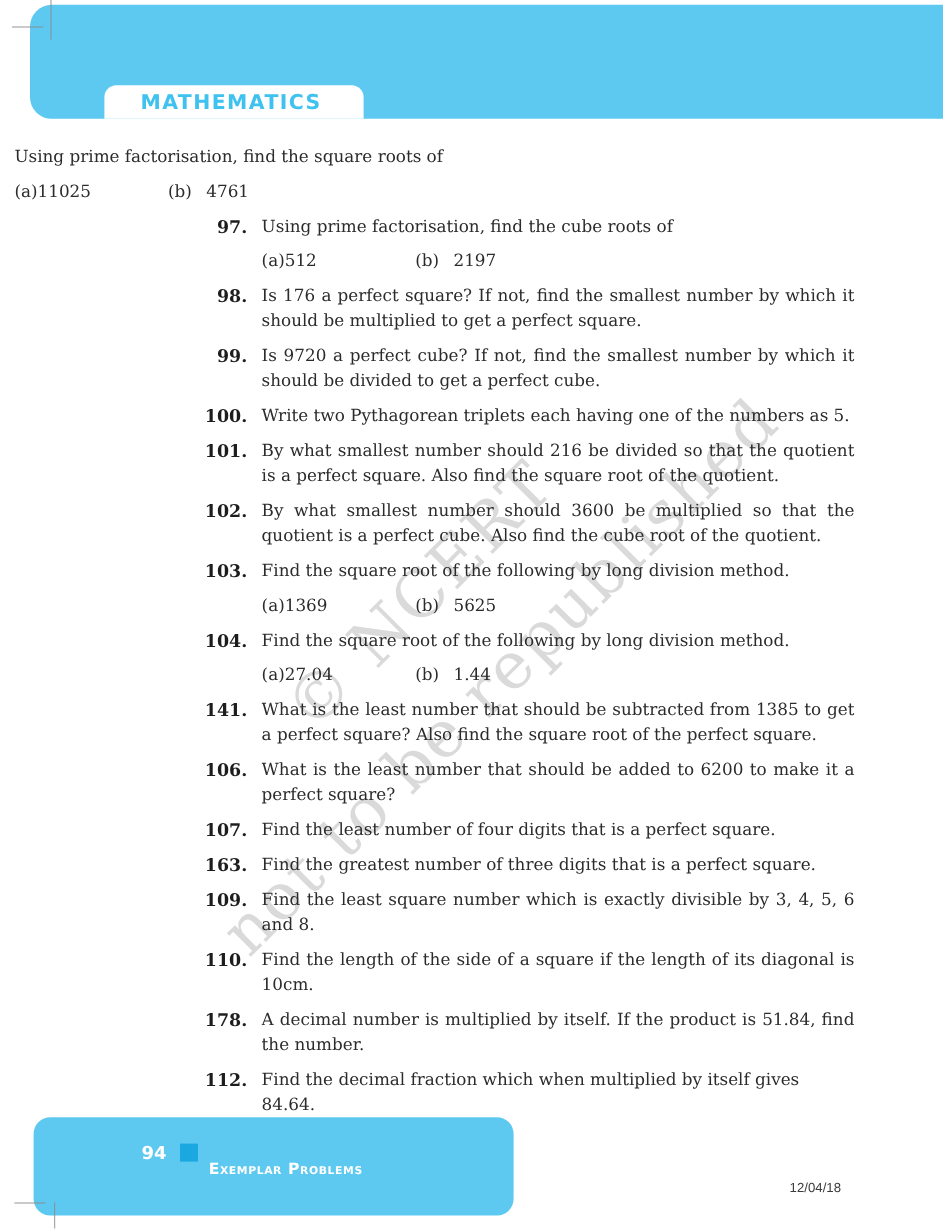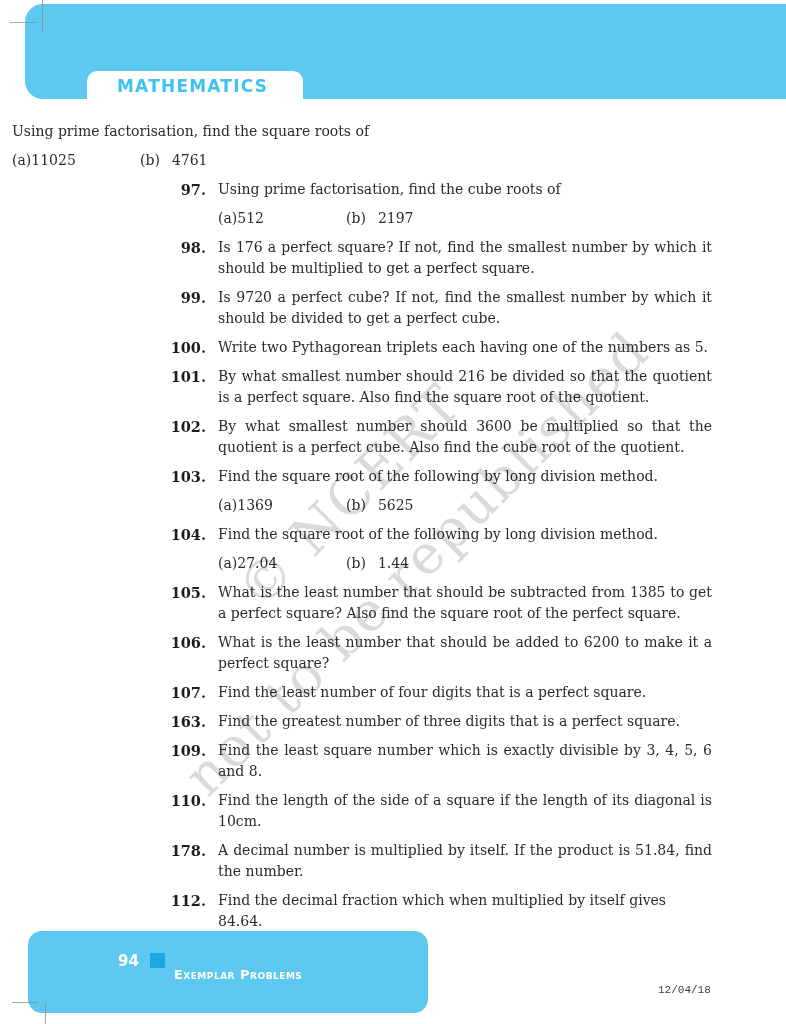--- a/index.html
+++ b/index.html
@@ -67,21 +67,21 @@
   }
   .footer-pagenum { font-weight:bold; font-size:15px; }
   .footer-square { width:15px; height:15px; margin:0 9px 0 11px; }
   .footer-label {
     font-weight:bold; font-size:13px; letter-spacing:.5px;
     font-variant:small-caps;
     margin-top:28px;
   }
   .print-date {
     position:absolute; left:658px; top:984px;
-    font-family:Liberation Mono, monospace; font-size:11px; color:#3c3c3c; z-index:2;text-align:center;
+    font-family:Liberation Sans, sans-serif; font-size:11px; color:#3c3c3c; z-index:2;text-align:center;
   }
 </style>
 </head>
 <body>
 
 <div class="sheet">
 
   <div class="crop v1"></div>
   <div class="crop h1"></div>
   <div class="crop h2"></div>
@@ -154,21 +154,21 @@
         </div>
       </div>
       <div class="problem">
         <div class="num">104.</div>
         <div class="pbody">
           <div class="line last">Find the square root of the following by long division method.</div>
           <div class="opts"><span class="opt-a"><span>(a)</span><span>27.04</span></span><span class="opt-b-label">(b)</span><span class="opt-b-val">1.44</span></div>
         </div>
       </div>
       <div class="problem">
-        <div class="num">105.</div>
+        <div class="num">141.</div>
         <div class="pbody">
           <div class="line just">What is the least number that should be subtracted from 1385 to get</div>
           <div class="line last">a perfect square? Also find the square root of the perfect square.</div>
         </div>
       </div>
       <div class="problem">
         <div class="num">106.</div>
         <div class="pbody">
           <div class="line just">What is the least number that should be added to 6200 to make it a</div>
           <div class="line last">perfect square?</div>

